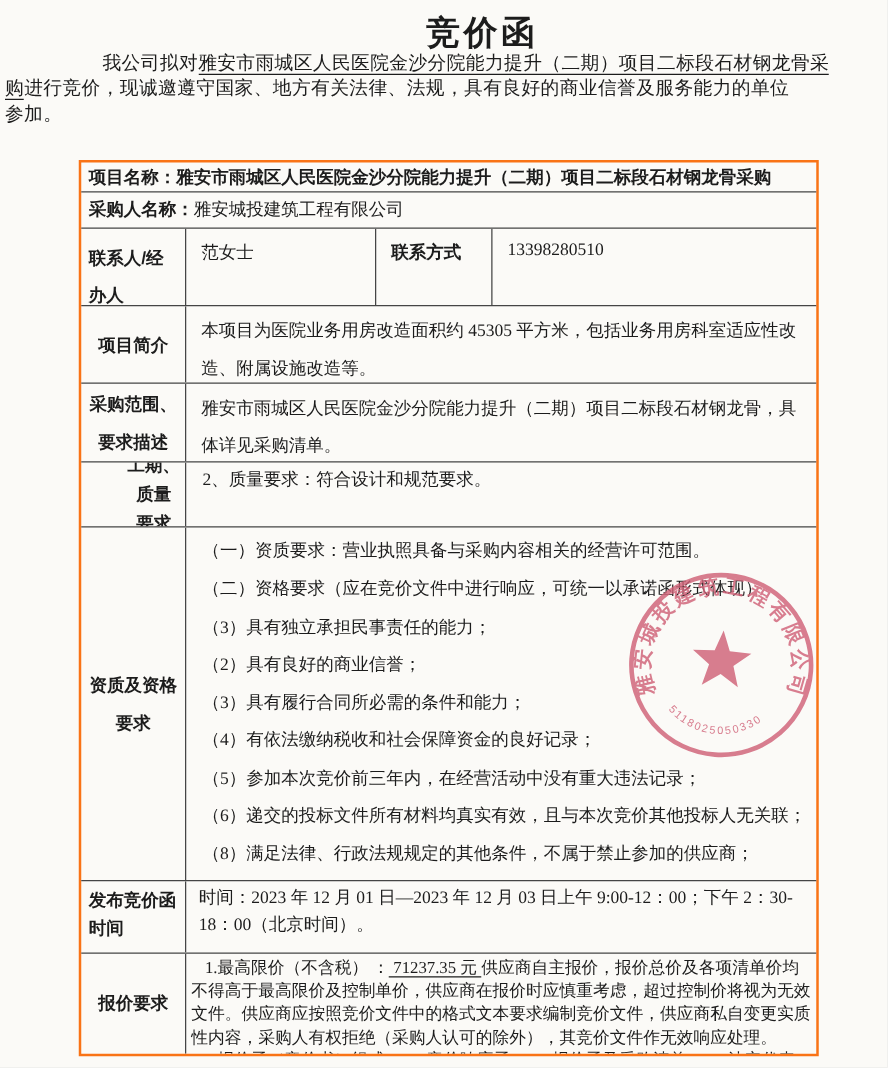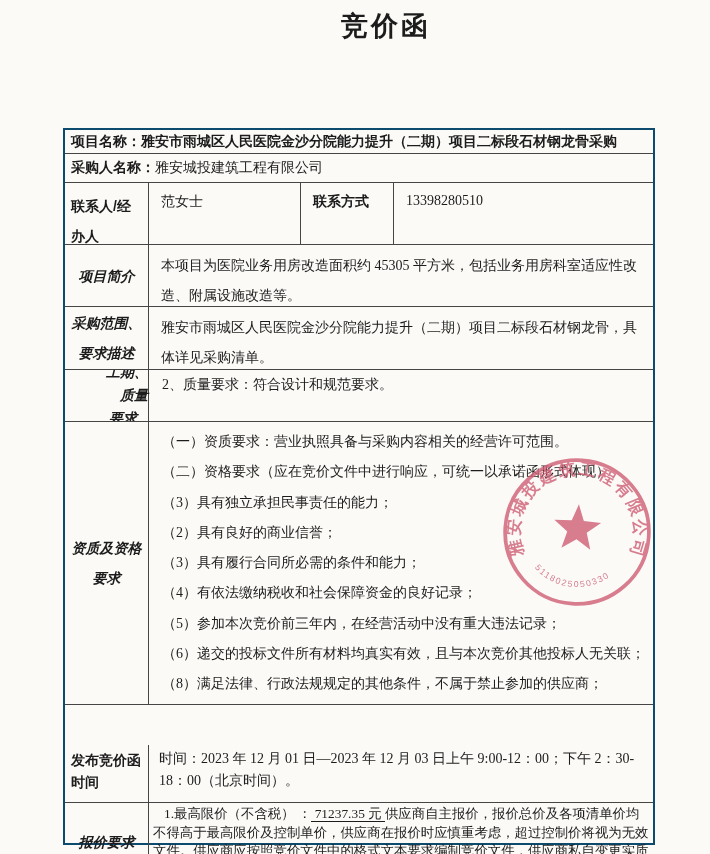--- a/index.html
+++ b/index.html
@@ -20,32 +20,32 @@
   }
   
   .intro { position:absolute; top:41px; left:4px; width:660px;
            font-size:15px; letter-spacing:0.3px; }
   .intro-line { height:20.3px; line-height:20.3px; white-space:nowrap; }
   .intro-line.first { padding-left:78px; }
   .u { border-bottom:1px solid #1c1c1c; }
   
   .btable {
     position:absolute; left:63px; top:128px; width:592px; height:717px;
-    border:2px solid #0c4a6e; background:transparent;
+    border:2px solid #f97316; background:transparent;
     font-size:14px;
   }
   .trow { display:flex; border-bottom:1px solid #454545; overflow:hidden; }
   .trow:last-child { border-bottom:none; }
   .lbl {
     width:84px; flex:0 0 84px; border-right:1px solid #454545;
     font-weight:bold; font-family:"Liberation Sans","DejaVu Sans",sans-serif;
     display:flex; flex-direction:column; justify-content:center;
     padding-left:6px; font-size:14px;
   }
-  .lbl.center2 { align-items:center; padding-left:0; text-align:right;font-style:italic; }
+  .lbl.center2 { align-items:center; padding-left:0; text-align:center; }
   .cell { flex:1 1 auto; overflow:hidden; }
   
   .r1 { height:24px; align-items:center; font-weight:bold;
         font-family:"Liberation Sans","DejaVu Sans",sans-serif; }
   .r1 .cell { padding:0 6px; white-space:nowrap; }
   .r2 { height:29px; align-items:center; }
   .r2 .cell { padding:0 6px; white-space:nowrap; }
   .r2 .inlbl { font-weight:bold; font-family:Liberation Sans, sans-serif; }
   .r3 { height:62px; }
   .r3 .lbl { justify-content:flex-start; padding-top:8px; line-height:30px; }
@@ -58,37 +58,42 @@
   .r4 .cell, .r5 .cell { padding:6px 6px 0 12px; line-height:30px; }
   .r5 { height:63px; }
   .r5 .lbl, .r4 .lbl { line-height:30px; }
   .r6 { height:52px; }
   .r6 .cell { padding:4px 6px 0 13px; line-height:22.5px; }
   .r6 .lbl { line-height:23px;padding-left:33px; }
   .r7 { height:283px; }
   .r7 .cell { padding:5px 6px 0 13px; }
   .r7 .qline { line-height:30.3px; white-space:nowrap; }
   .r7 .lbl { line-height:30px; }
-  .r8 { height:58px;margin-top:40px; }
+  .r8 { height:58px; }
   .r8 .lbl { justify-content:flex-start; padding-top:4px; line-height:22px; }
   .r8 .cell { padding:3px 8px 0 10px; line-height:21.5px; }
   .r9 { height:80px; }
   .r9 .cell { padding:2px 4px 0 4px; line-height:18.6px; font-size:13.4px; }
   .r9 .para { text-indent:11px; }
   
   .stamp { position:absolute; left:500px; top:456px; width:154px; height:152px;
            opacity:0.82; pointer-events:none; }
 </style>
 </head>
 <body>
 
 <div class="doc">
 
   <div class="title">竞价函</div>
 
+  <div class="intro">
+    <div class="intro-line first"><span>我公司拟对</span><span class="u">雅安市雨城区人民医院金沙分院能力提升（二期）项目二标段石材钢龙骨采</span></div>
+    <div class="intro-line"><span class="u">购</span><span>进行竞价，现诚邀遵守国家、地方有关法律、法规，具有良好的商业信誉及服务能力的单位</span></div>
+    <div class="intro-line">参加。</div>
+  </div>
 
   <div class="btable">
 
     <div class="trow r1">
       <div class="cell"><span>项目名称：</span><span>雅安市雨城区人民医院金沙分院能力提升（二期）项目二标段石材钢龙骨采购</span></div>
     </div>
 
     <div class="trow r2">
       <div class="cell"><span class="inlbl">采购人名称：</span><span>雅安城投建筑工程有限公司</span></div>
     </div>

